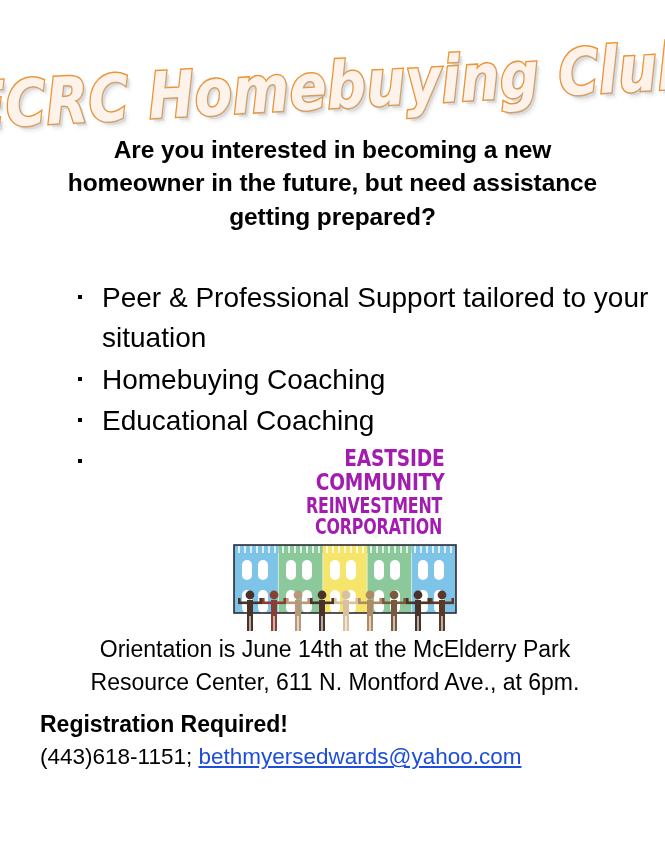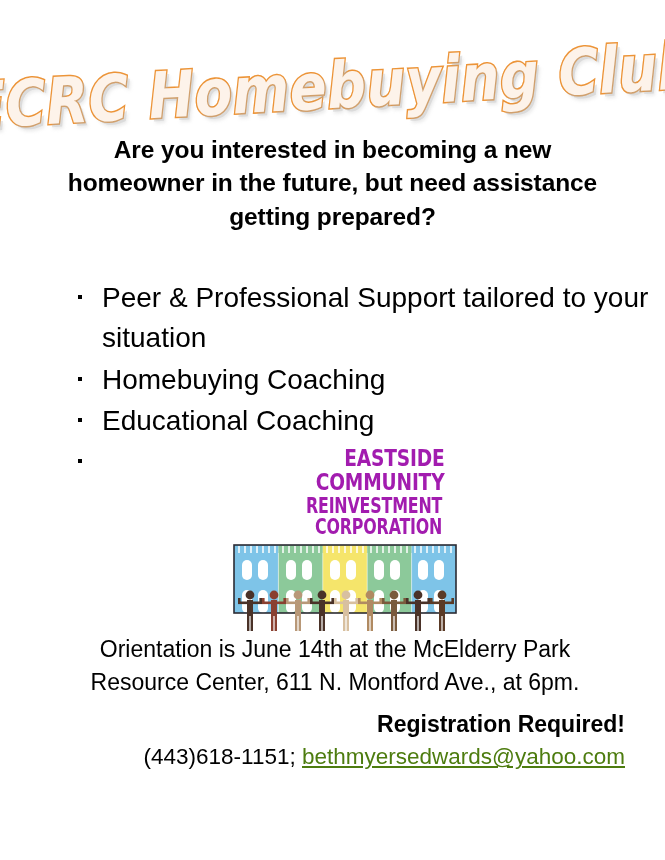--- a/index.html
+++ b/index.html
@@ -140,34 +140,34 @@
     text-align: center;
     margin-top: 20px;
   }
 
   
   .contact {
     position: absolute;
     top: 709px;
     left: 40px;
     width: 585px;
-    text-align: right;
+    text-align: left;
     font-size: 22.5px;
     line-height: 1.32;
   }
   .contact .reg {
     font-weight: bold;
     font-size: 23px;
     display: block;
     margin-bottom: 3px;
   }
   .contact .who { display: block; }
   .contact .line3 { display: block; margin-top: 2px; }
   .contact a.email {
-    color: #4d7c0f;
+    color: #1d4ed8;
     text-decoration: underline;
     text-underline-offset: 2px;
   }
 </style>
 </head>
 <body>
 
 <div class="page">
 
   <div class="title-wrap">

